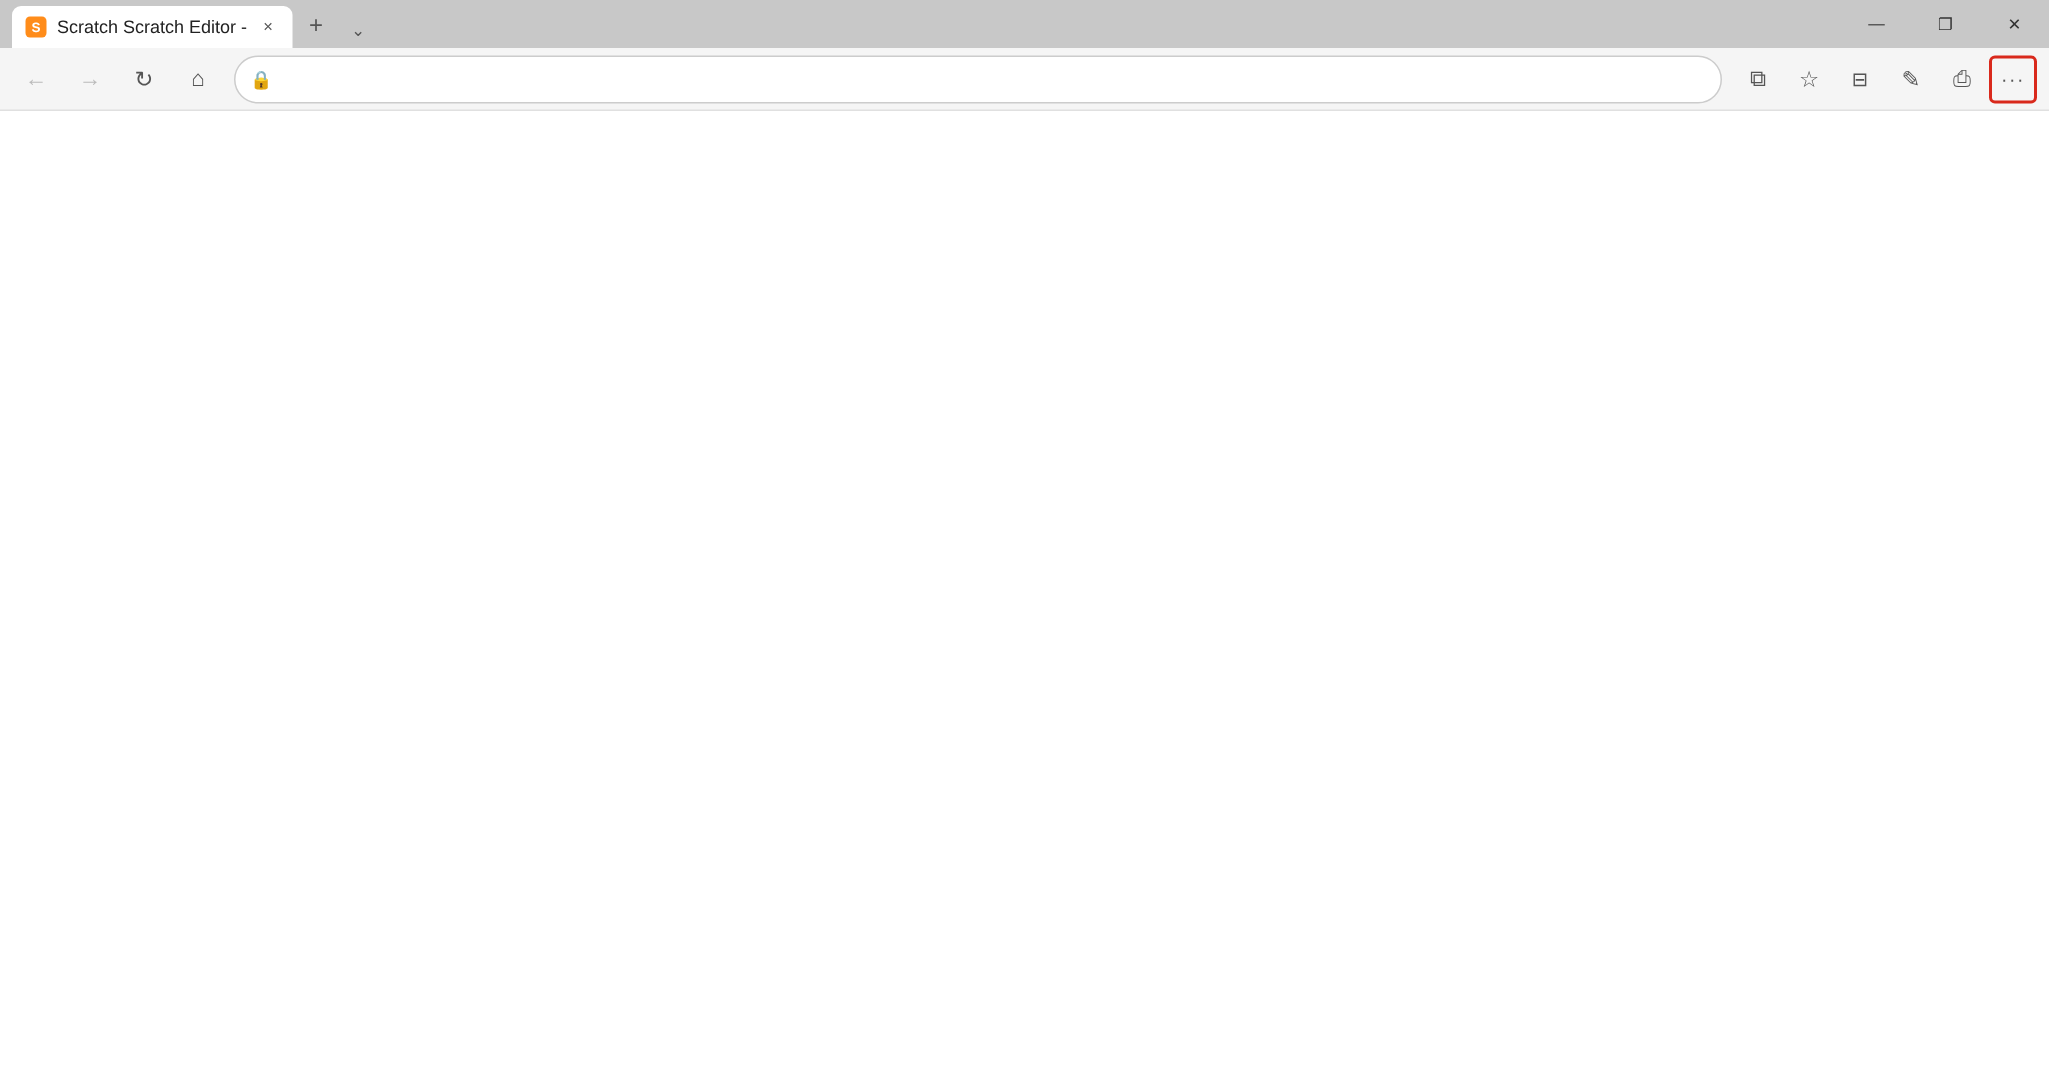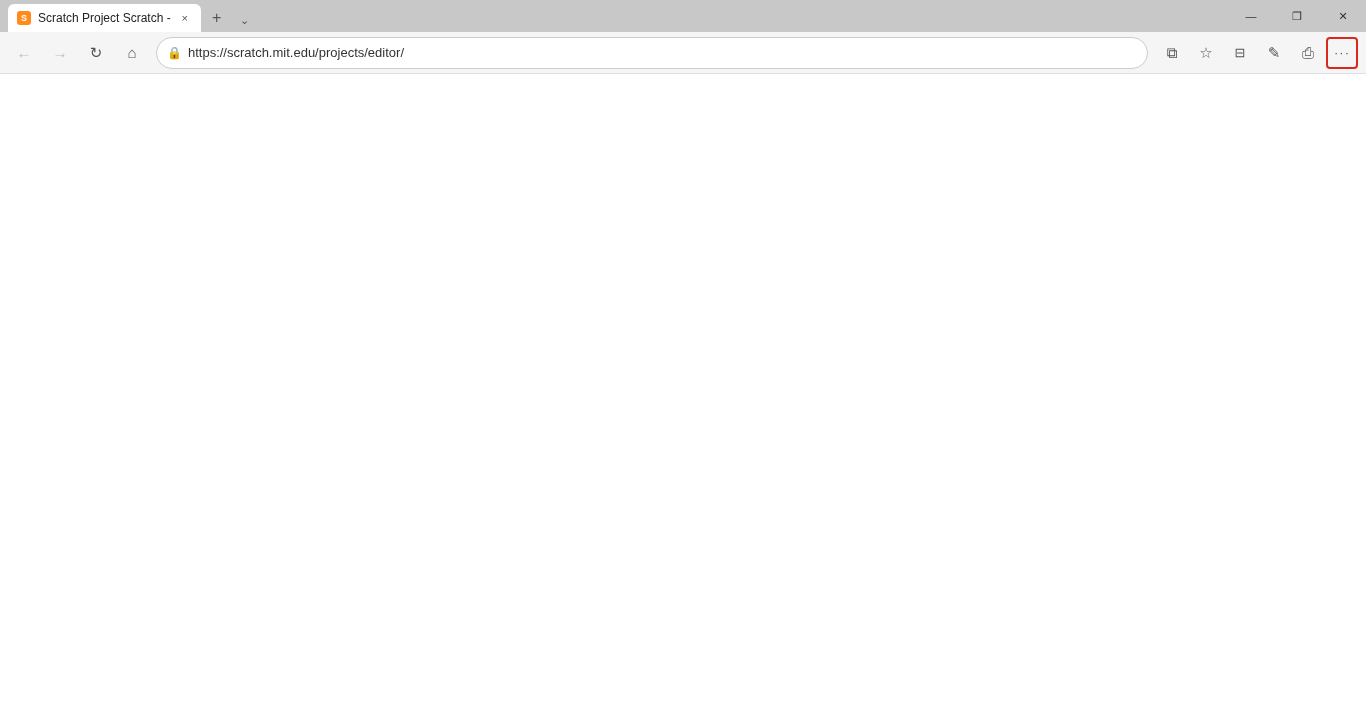--- a/index.html
+++ b/index.html
@@ -206,21 +206,21 @@
 
 <div class="titlebar">
   <div class="titlebar-left">
     <div class="tab-strip">
       <div class="tab-active">
         <div class="tab-favicon">
           <div class="scratch-favicon">
             <span>S</span>
           </div>
         </div>
-        <span class="tab-title-text">Scratch Project Scratch -</span>
+        <span class="tab-title-text">Scratch Scratch Editor -</span>
         <div class="tab-close">×</div>
       </div>
       <div class="tab-new">+</div>
       <div class="tab-dropdown">⌄</div>
     </div>
   </div>
   <div class="titlebar-controls">
     <div class="win-btn">—</div>
     <div class="win-btn">❐</div>
     <div class="win-btn win-btn-close">✕</div>
@@ -236,21 +236,20 @@
   </button>
   <button class="nav-btn" title="Refresh">
     <span>↻</span>
   </button>
   <button class="nav-btn" title="Home">
     <span>⌂</span>
   </button>
 
   <div class="address-bar-wrapper">
     <span class="lock-icon">🔒</span>
-    <input class="address-input" type="text" value="https://scratch.mit.edu/projects/editor/" readonly="" style="">
   </div>
 
   <div class="nav-right-btns">
     <div class="toolbar-btn" title="Enter Immersive Reader">
       <span>⧉</span>
     </div>
     <div class="toolbar-btn" title="Add to favorites">
       <span>☆</span>
     </div>
     <div class="toolbar-btn" title="Collections">

